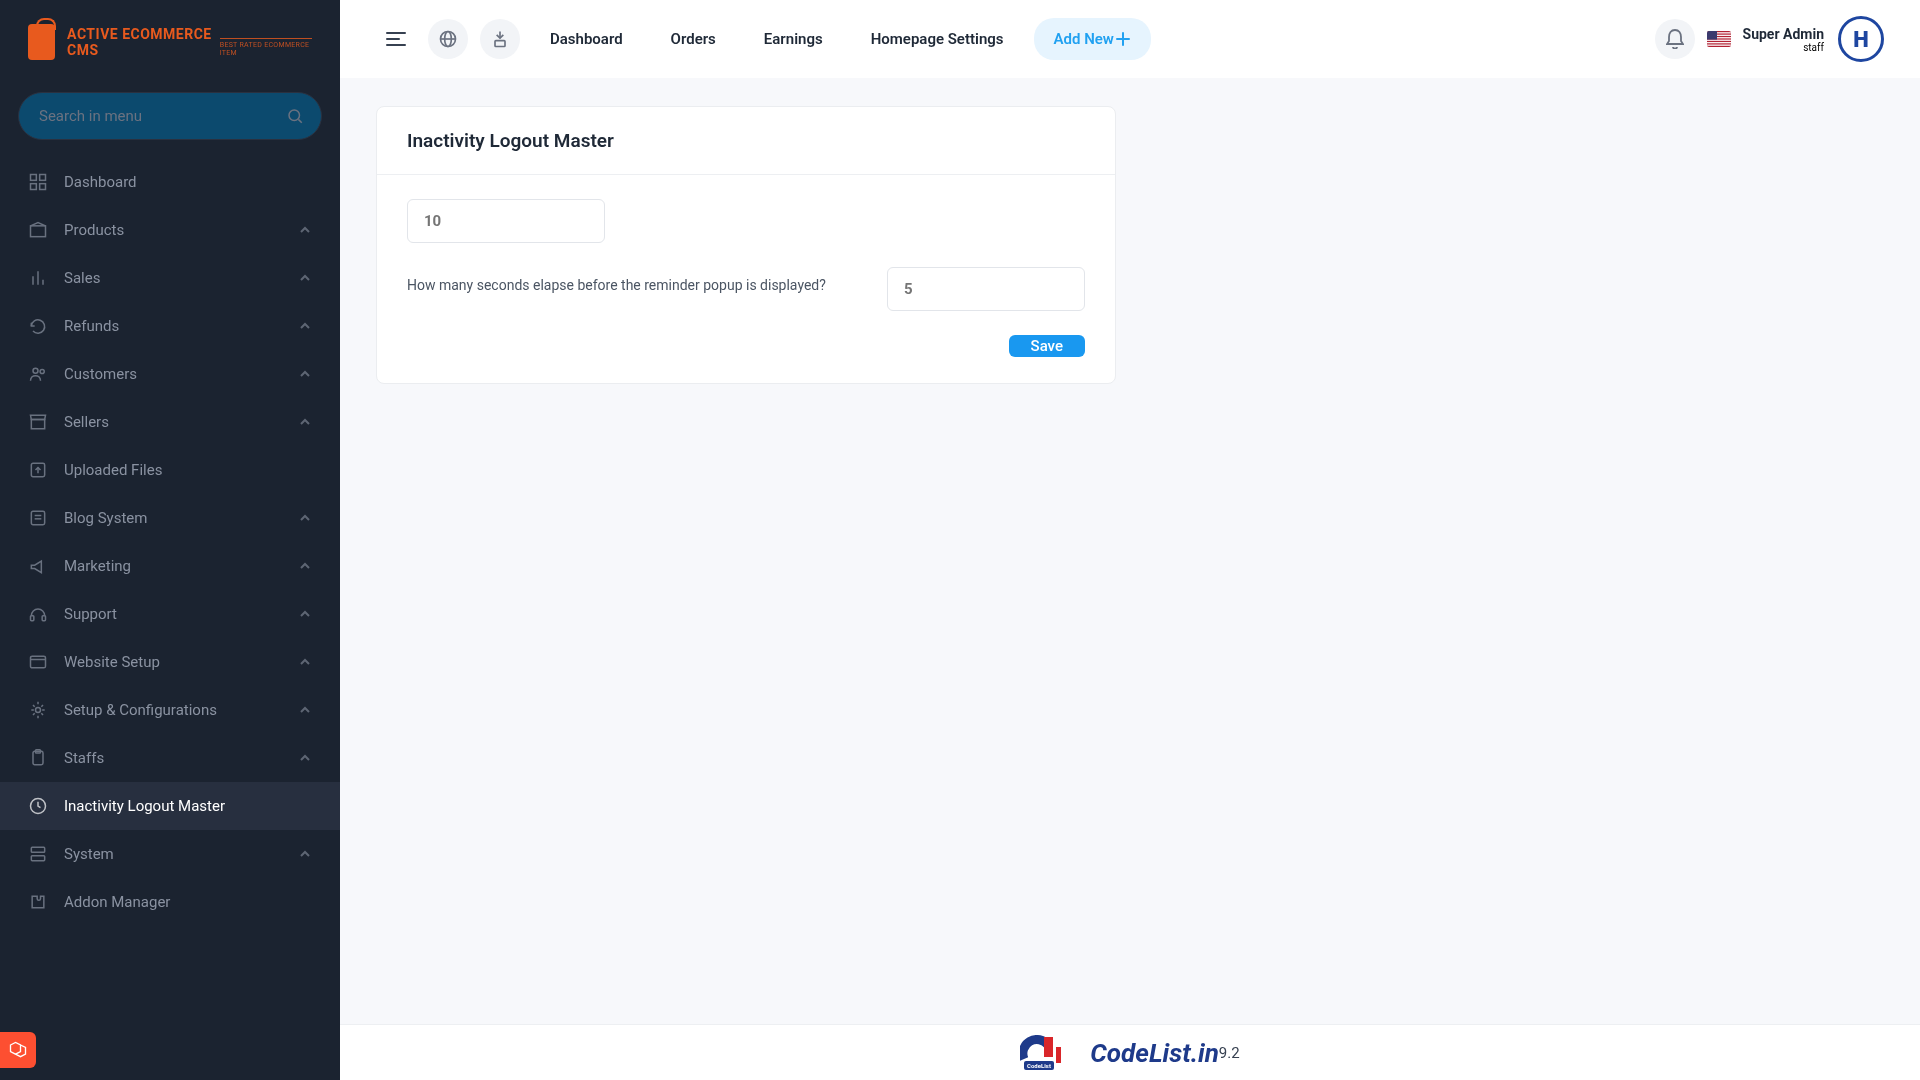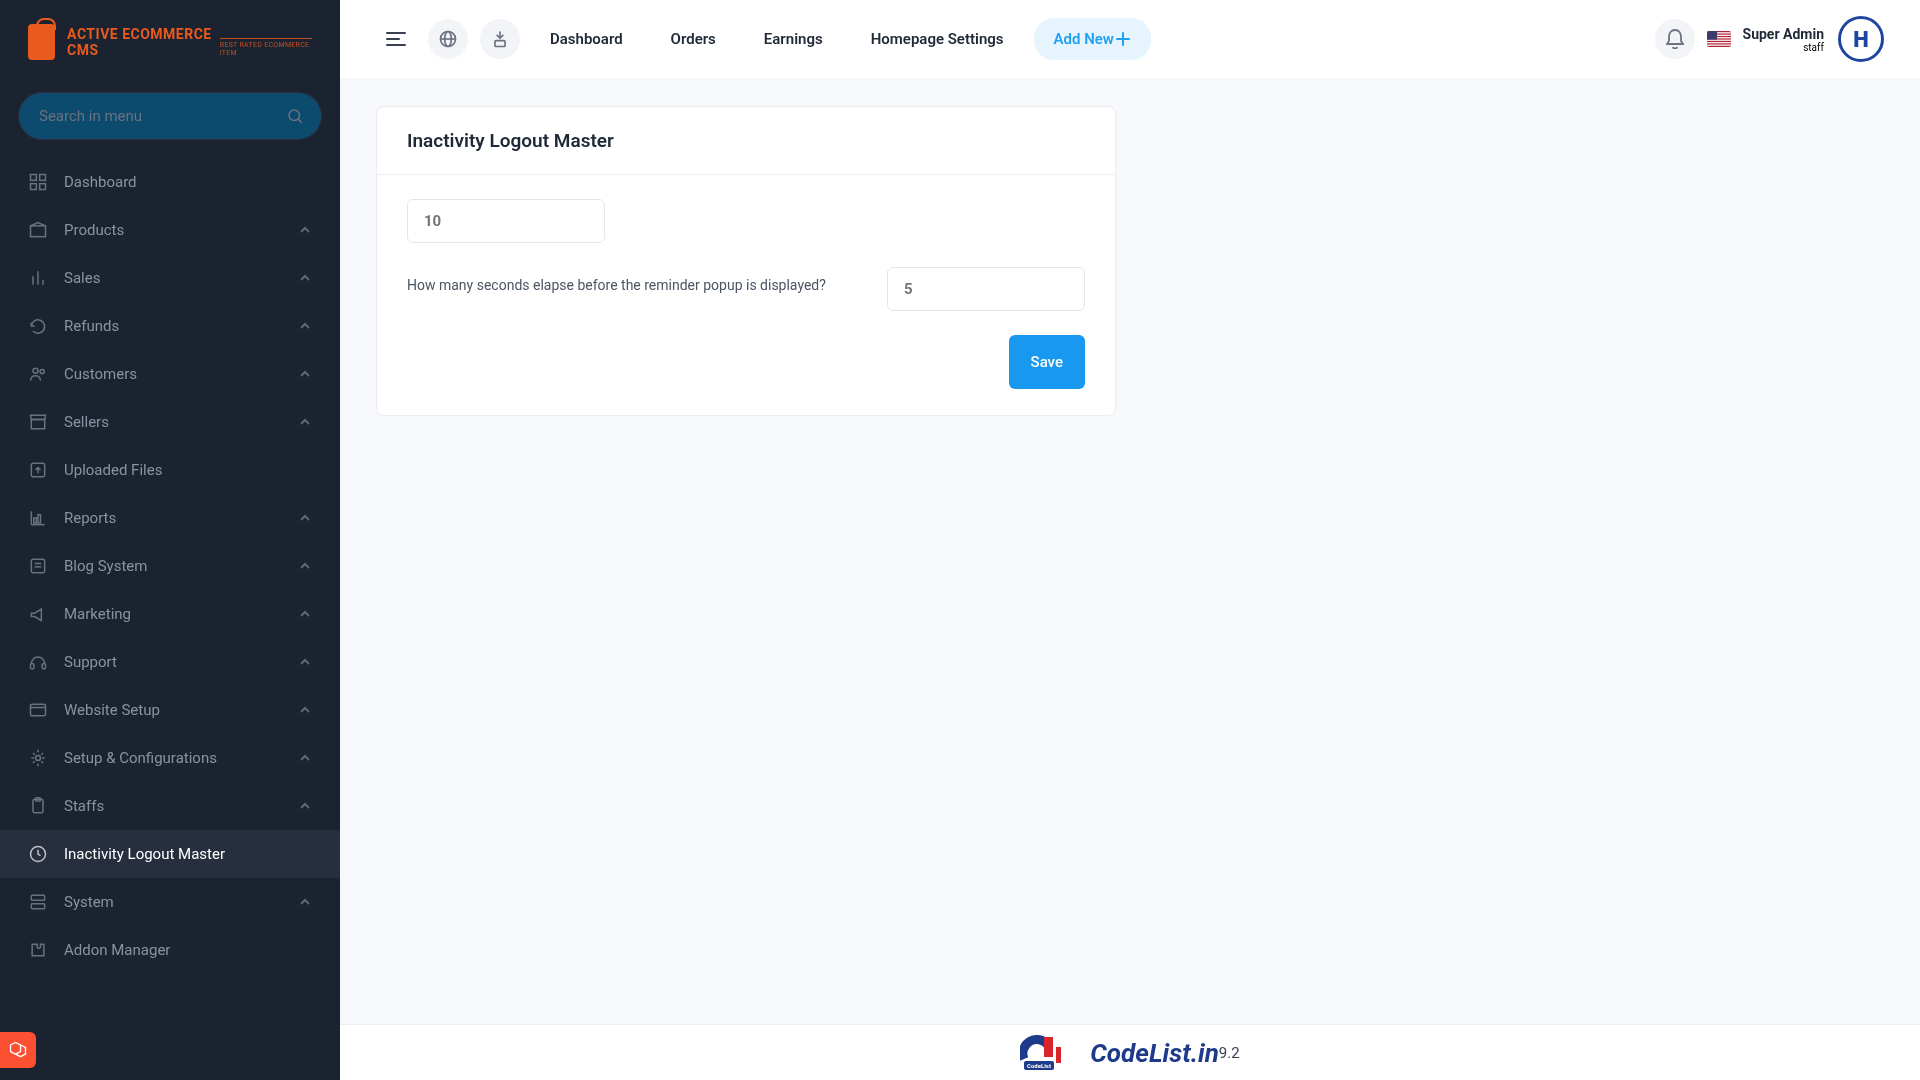--- a/index.html
+++ b/index.html
@@ -42,21 +42,21 @@
     .tb-avatar { width: 46px; height: 46px; border-radius: 50%; border: 3px solid #1e46a0; display: flex; align-items: center; justify-content: center; background: #fff; color: #1e46a0; font-weight: 900; font-size: 22px; }
 
     .main { position: absolute; left: 340px; top: 78px; right: 0; bottom: 0; padding: 28px 36px; }
     .card { background: #ffffff; border: 1px solid #ebedf0; border-radius: 8px; width: 740px; }
     .card-header { padding: 22px 30px; border-bottom: 1px solid #edeff2; font-size: 19px; font-weight: 600; color: #1f2937; }
     .card-body { padding: 24px 30px 26px; }
     .form-row { display: flex; align-items: flex-start; gap: 28px; margin-bottom: 24px; }
     .form-label { flex: 1; font-size: 14px; color: #4b5563; line-height: 1.5; padding-top: 8px; }
     .form-input { width: 198px; padding: 12px 16px; border: 1px solid #e2e5ea; border-radius: 6px; font-size: 15px; color: #9ca3af; outline: none; font-weight: bold; }
     .form-actions { display: flex; justify-content: flex-end; }
-    .btn-save { background: #1998f0; color: #fff; border: none; padding: 18px 22px; border-radius: 6px; font-size: 15px; font-weight: 500; cursor: pointer; }
+    .btn-save { background: #1998f0; color: #fff; border: none; padding: 2px 22px; border-radius: 6px; font-size: 15px; font-weight: 500; cursor: pointer; }
 
     .footer-version { position: fixed; left: 340px; right: 0; bottom: 0; height: 56px; background: #fff; border-top: 1px solid #edeff2; display: flex; align-items: center; justify-content: center; font-size: 14px; color: #374151; gap: 0; }
     .footer-logo { display: inline-flex; align-items: center; gap: 6px; }
     .footer-logo-mark { width: 64px; height: 36px; position: relative; }
     .footer-logo-text { font-size: 26px; font-weight: 700; font-style: italic; color: #1e3a8a; }
     .footer-ver { font-size: 15px; color: #374151; }
 
     .side-tag { position: fixed; left: 0; bottom: 12px; width: 36px; height: 36px; background: #fd4f31; border-radius: 0 6px 6px 0; display: flex; align-items: center; justify-content: center; z-index: 50; cursor: pointer; }
   </style>
 </head>
@@ -143,32 +143,20 @@
             <polyline points="3,9 7,5 11,9"></polyline>
           </svg></span>
       </li>
       <li class="sidebar-item">
         <span class="sidebar-item-icon"><svg viewBox="0 0 24 24" fill="none" stroke="currentColor" stroke-width="1.8">
             <rect x="4" y="4" width="16" height="16" rx="2"></rect>
             <line x1="12" y1="16" x2="12" y2="9"></line>
             <polyline points="9,12 12,9 15,12"></polyline>
           </svg></span>
         <span class="sidebar-item-label">Uploaded Files</span>
-      </li>
-      <li class="sidebar-item">
-        <span class="sidebar-item-icon"><svg viewBox="0 0 24 24" fill="none" stroke="currentColor" stroke-width="1.8">
-            <line x1="4" y1="20" x2="4" y2="4"></line>
-            <line x1="4" y1="20" x2="20" y2="20"></line>
-            <rect x="7" y="12" width="3" height="6"></rect>
-            <rect x="12" y="8" width="3" height="10"></rect>
-          </svg></span>
-        <span class="sidebar-item-label">Reports</span>
-        <span class="sidebar-item-chevron"><svg viewBox="0 0 14 14" fill="none" stroke="currentColor" stroke-width="2">
-            <polyline points="3,9 7,5 11,9"></polyline>
-          </svg></span>
       </li>
       <li class="sidebar-item">
         <span class="sidebar-item-icon"><svg viewBox="0 0 24 24" fill="none" stroke="currentColor" stroke-width="1.8">
             <rect x="4" y="4" width="16" height="16" rx="2"></rect>
             <line x1="8" y1="9" x2="16" y2="9"></line>
             <line x1="8" y1="13" x2="16" y2="13"></line>
           </svg></span>
         <span class="sidebar-item-label">Blog System</span>
         <span class="sidebar-item-chevron"><svg viewBox="0 0 14 14" fill="none" stroke="currentColor" stroke-width="2">
             <polyline points="3,9 7,5 11,9"></polyline>

